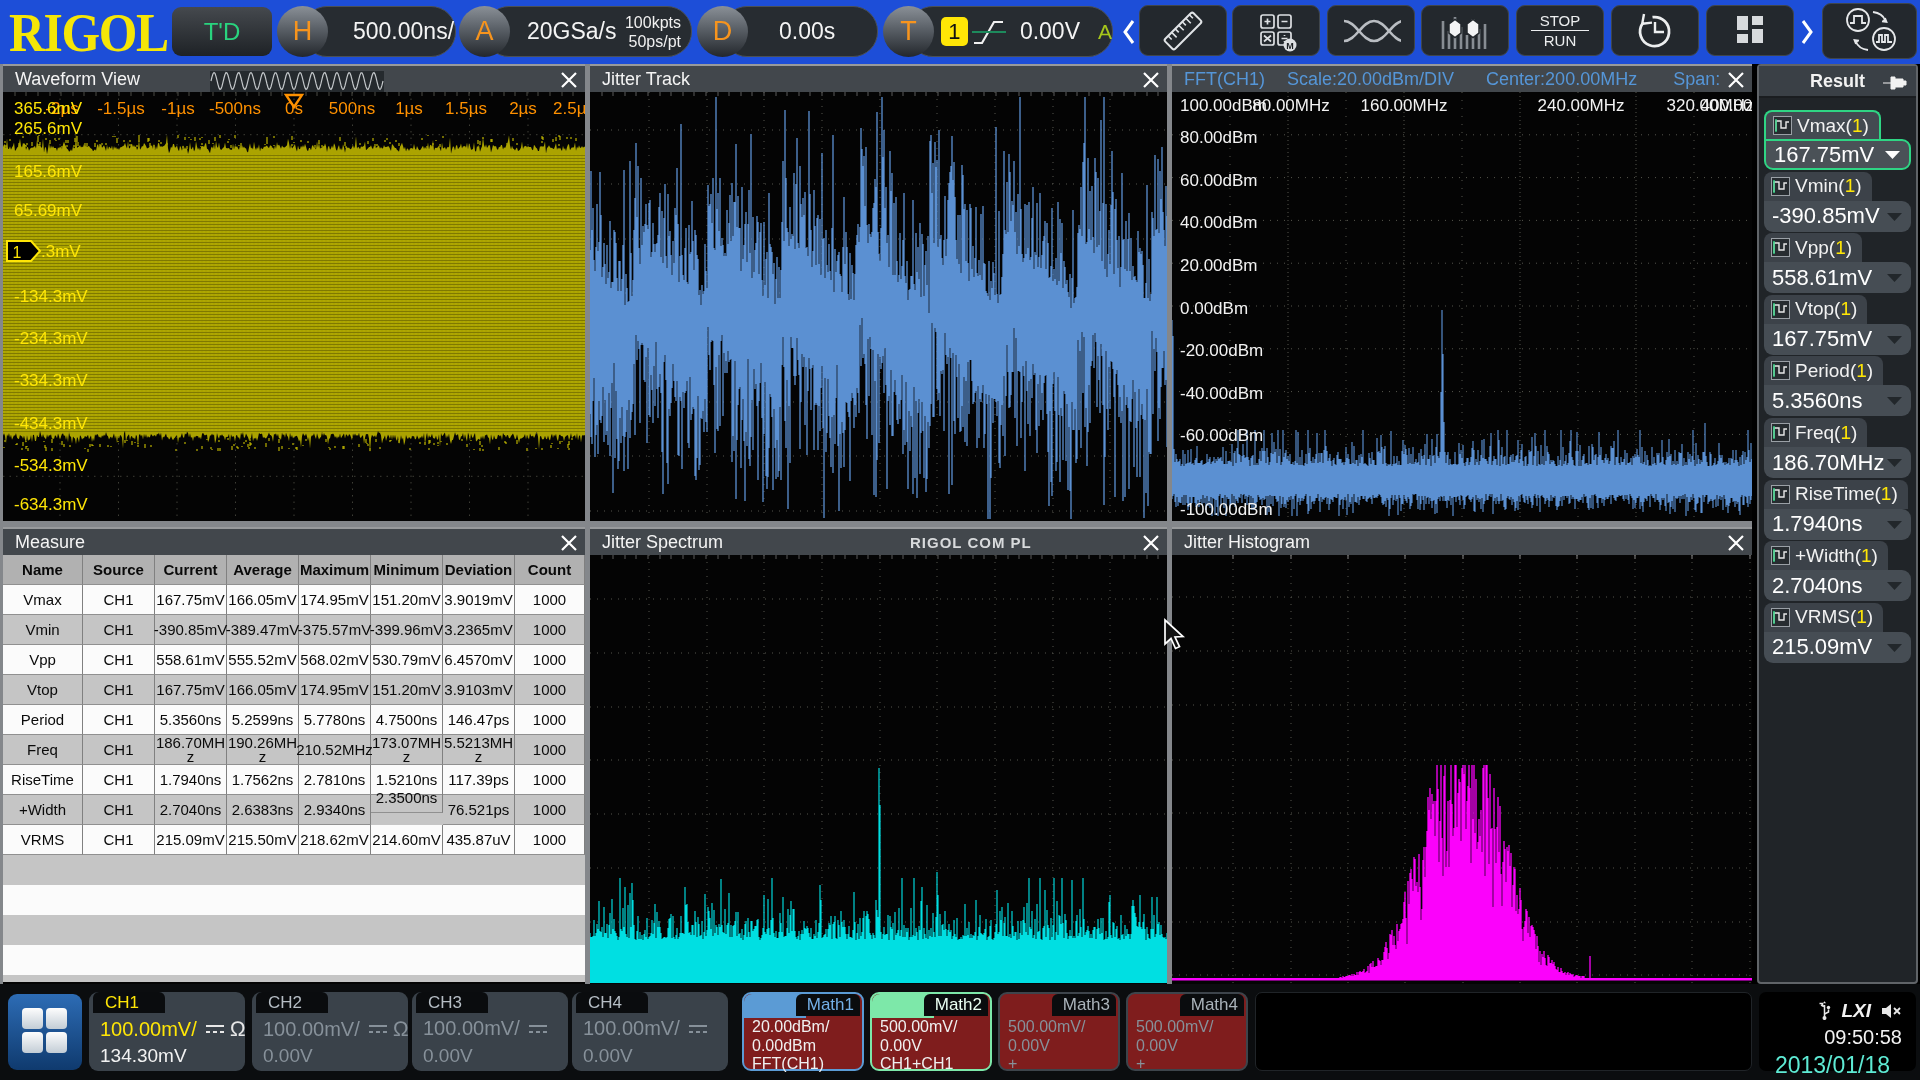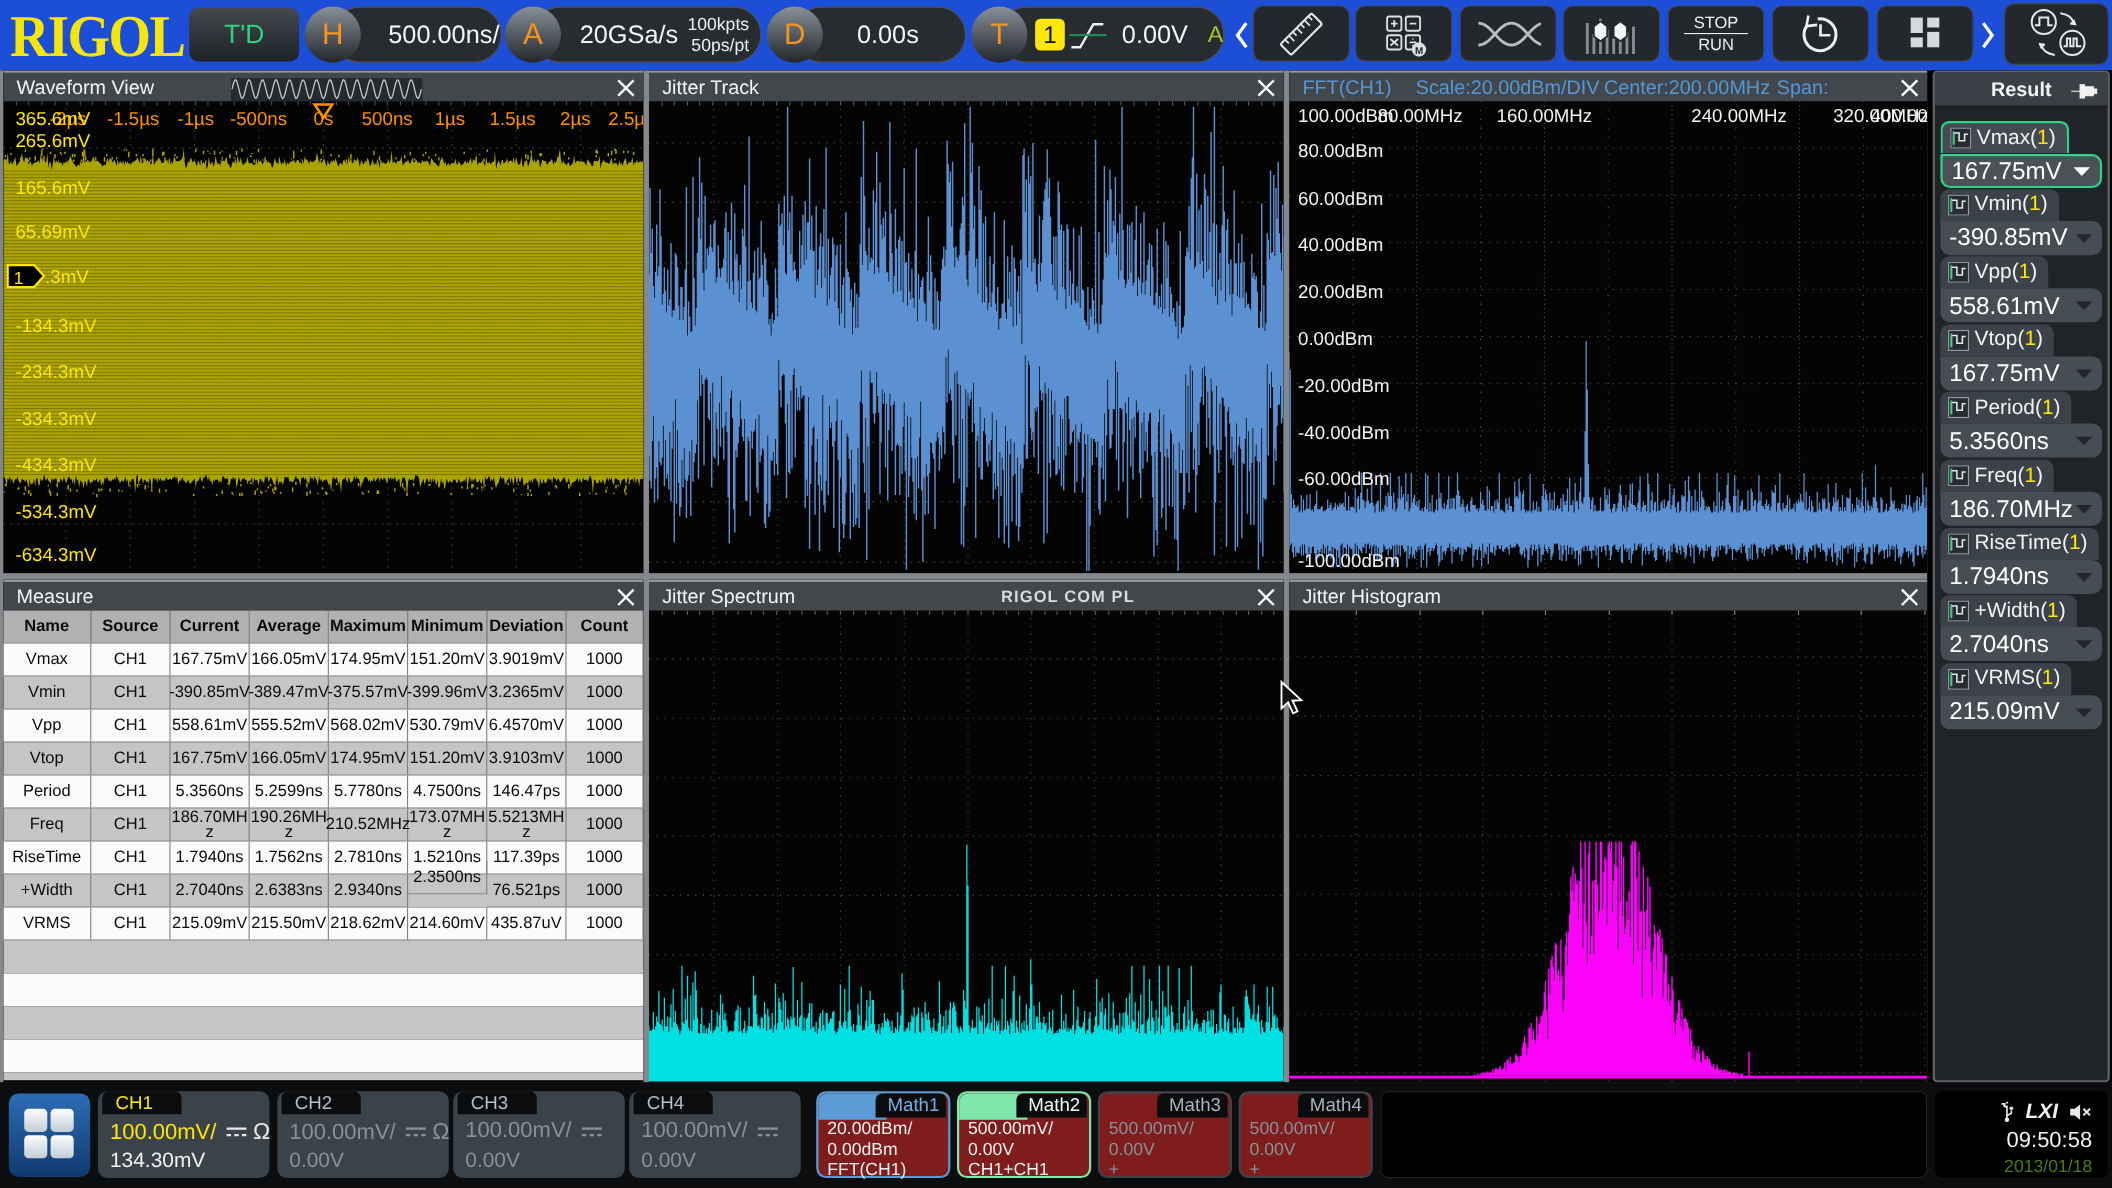--- a/index.html
+++ b/index.html
@@ -253,21 +253,21 @@
         <line x1="0" y1="256" x2="577" y2="256" stroke="#55554d" stroke-dasharray="1,6"></line>
         <line x1="0" y1="310" x2="577" y2="310" stroke="#55554d" stroke-dasharray="1,6"></line>
         <line x1="0" y1="364" x2="577" y2="364" stroke="#55554d" stroke-dasharray="1,6"></line>
         <line x1="0" y1="419" x2="577" y2="419" stroke="#55554d" stroke-dasharray="1,6"></line>
 <path d="M12,0V4M23,0V4M35,0V4M46,0V4M58,0V4M70,0V4M81,0V4M93,0V4M104,0V4M116,0V4M128,0V4M139,0V4M151,0V4M162,0V4M174,0V4M186,0V4M197,0V4M209,0V4M220,0V4M232,0V4M244,0V4M255,0V4M267,0V4M278,0V4M290,0V4M302,0V4M313,0V4M325,0V4M336,0V4M348,0V4M360,0V4M371,0V4M383,0V4M394,0V4M406,0V4M418,0V4M429,0V4M441,0V4M452,0V4M464,0V4M476,0V4M487,0V4M499,0V4M510,0V4M522,0V4M534,0V4M545,0V4M557,0V4M568,0V4" stroke="#5a5a5a" stroke-width="1"></path>
 <path d="M0,158V322M1,79V345M2,138V352M3,116V309M4,168V286M5,179V365M6,155V343M7,112V333M8,159V362M9,150V309M10,80V328M11,123V331M12,185V324M13,175V295M14,151V350M15,172V308M16,192V343M17,153V339M18,186V353M19,180V301M20,129V364M21,196V316M22,190V291M23,190V401M24,138V271M25,140V366M26,151V299M27,186V347M28,199V377M29,169V369M30,169V326M31,199V351M32,187V315M33,153V344M34,78V379M35,213V345M36,182V340M37,196V318M38,210V377M39,209V308M40,69V346M41,161V328M42,204V320M43,188V312M44,138V272M45,106V343M46,51V243M47,125V268M48,74V249M49,156V257M50,172V331M51,86V253M52,153V251M53,134V253M54,140V288M55,132V290M56,112V265M57,133V351M58,137V256M59,111V323M60,108V325M61,165V283M62,160V298M63,131V331M64,152V274M65,160V314M66,152V250M67,151V297M68,143V326M69,115V295M70,101V282M71,165V301M72,119V360M73,171V402M74,126V270M75,92V263M76,164V288M77,176V371M78,102V392M79,144V317M80,139V324M81,163V311M82,183V296M83,149V272M84,171V289M85,116V305M86,123V309M87,76V289M88,132V363M89,190V364M90,164V305M91,32V309M92,163V377M93,183V300M94,188V316M95,156V301M96,136V299M97,190V289M98,192V351M99,133V356M100,162V285M101,160V328M102,109V322M103,149V315M104,178V317M105,138V384M106,143V388M107,163V366M108,167V304M109,203V378M110,198V373M111,213V326M112,193V327M113,202V319M114,199V340M115,152V307M116,179V330M117,196V340M118,93V235M119,114V263M120,112V278M121,102V250M122,131V248M123,86V249M124,156V293M125,158V361M126,5V275M127,117V337M128,101V339M129,139V263M130,86V334M131,154V249M132,146V243M133,153V324M134,164V261M135,161V281M136,164V269M137,118V281M138,152V259M139,131V270M140,103V268M141,149V267M142,91V370M143,144V344M144,110V359M145,110V269M146,52V407M147,135V348M148,104V313M149,136V297M150,136V295M151,179V376M152,95V328M153,167V307M154,153V349M155,132V409M156,120V340M157,170V354M158,132V267M159,98V367M160,161V374M161,42V345M162,186V308M163,125V358M164,180V277M165,158V297M166,151V292M167,124V314M168,130V388M169,182V309M170,140V291M171,131V271M172,188V326M173,204V410M174,130V342M175,193V290M176,167V384M177,160V397M178,206V385M179,101V356M180,152V302M181,155V305M182,160V325M183,182V398M184,171V317M185,212V356M186,187V387M187,165V348M188,206V385M189,175V379M190,206V315M191,178V388M192,130V273M193,69V245M194,149V275M195,18V329M196,86V356M197,136V288M198,140V417M199,154V314M200,115V371M201,147V245M202,142V256M203,144V256M204,81V284M205,157V293M206,92V284M207,46V246M208,151V268M209,156V283M210,74V357M211,112V310M212,125V262M213,106V275M214,123V265M215,100V333M216,156V275M217,155V363M218,164V299M219,19V266M220,102V277M221,138V318M222,175V276M223,159V273M224,98V358M225,134V313M226,173V311M227,126V313M228,123V358M229,172V314M230,127V339M231,183V296M232,61V274M233,147V336M234,146V426M235,186V286M236,138V360M237,173V341M238,180V287M239,152V324M240,179V346M241,188V375M242,136V325M243,43V381M244,200V323M245,157V352M246,180V306M247,169V273M248,163V354M249,160V419M250,182V342M251,184V376M252,200V330M253,155V341M254,105V375M255,172V338M256,140V310M257,155V311M258,202V320M259,208V325M260,161V389M261,207V309M262,173V301M263,181V306M264,208V336M265,182V313M266,153V325M267,143V296M268,132V301M269,150V321M270,135V233M271,36V274M272,57V226M273,74V266M274,64V262M275,114V272M276,55V313M277,133V347M278,151V247M279,132V304M280,142V245M281,145V257M282,140V343M283,116V258M284,111V403M285,87V289M286,95V405M287,20V368M288,140V262M289,162V351M290,169V265M291,136V277M292,5V271M293,65V264M294,38V301M295,116V256M296,95V293M297,151V397M298,143V309M299,175V304M300,59V333M301,99V278M302,81V344M303,183V344M304,111V300M305,183V288M306,105V303M307,169V328M308,190V332M309,183V312M310,141V327M311,187V308M312,174V283M313,148V362M314,101V338M315,184V353M316,191V290M317,169V350M318,208V397M319,198V319M320,197V359M321,184V324M322,184V335M323,108V402M324,192V295M325,198V386M326,141V309M327,180V406M328,155V321M329,187V307M330,131V382M331,205V341M332,142V310M333,152V339M334,204V386M335,173V324M336,159V400M337,193V387M338,144V330M339,221V356M340,49V334M341,43V312M342,101V231M343,71V325M344,151V325M345,50V236M346,75V240M347,68V297M348,155V308M349,38V301M350,147V324M351,143V279M352,166V282M353,173V278M354,148V339M355,104V241M356,164V263M357,147V272M358,108V265M359,91V402M360,80V256M361,74V266M362,44V393M363,88V261M364,70V329M365,105V342M366,148V263M367,167V285M368,123V326M369,172V272M370,123V340M371,181V339M372,73V314M373,83V335M374,117V285M375,112V350M376,169V289M377,118V354M378,171V270M379,189V322M380,112V268M381,116V268M382,177V289M383,154V312M384,185V310M385,166V301M386,115V299M387,181V356M388,184V294M389,168V346M390,183V307M391,122V310M392,188V301M393,114V293M394,171V356M395,172V342M396,199V302M397,201V312M398,204V427M399,169V303M400,208V427M401,189V386M402,196V306M403,170V331M404,181V307M405,203V307M406,35V310M407,202V324M408,211V309M409,119V371M410,203V376M411,202V333M412,185V313M413,162V344M414,59V284M415,138V364M416,142V304M417,90V253M418,140V280M419,62V316M420,80V315M421,129V303M422,109V280M423,113V280M424,69V236M425,140V326M426,120V246M427,162V354M428,102V279M429,154V279M430,5V280M431,117V346M432,162V310M433,170V274M434,166V284M435,112V379M436,162V269M437,113V299M438,156V332M439,110V289M440,168V344M441,165V287M442,126V306M443,95V272M444,177V283M445,160V281M446,163V338M447,111V361M448,175V292M449,165V334M450,101V283M451,176V318M452,163V301M453,149V328M454,144V291M455,129V284M456,177V283M457,131V322M458,151V360M459,186V414M460,185V319M461,174V390M462,116V404M463,189V292M464,177V280M465,187V319M466,166V379M467,193V370M468,110V285M469,189V323M470,127V390M471,161V316M472,131V324M473,196V368M474,169V299M475,175V302M476,192V369M477,188V312M478,200V398M479,205V335M480,182V399M481,216V427M482,186V310M483,118V338M484,211V338M485,206V317M486,205V371M487,195V367M488,141V248M489,133V338M490,137V259M491,95V356M492,144V240M493,70V301M494,51V245M495,5V335M496,152V316M497,150V374M498,66V340M499,137V293M500,99V331M501,148V274M502,94V269M503,145V243M504,161V276M505,66V241M506,80V250M507,155V315M508,86V264M509,153V288M510,119V321M511,28V252M512,169V264M513,111V313M514,5V413M515,177V365M516,112V259M517,185V317M518,162V338M519,138V275M520,172V317M521,113V269M522,59V270M523,100V277M524,182V305M525,117V405M526,107V282M527,148V278M528,176V293M529,144V325M530,195V305M531,175V331M532,81V319M533,148V409M534,147V293M535,177V405M536,129V313M537,179V305M538,147V316M539,121V397M540,179V329M541,146V330M542,188V307M543,174V288M544,185V375M545,184V300M546,188V336M547,190V385M548,139V329M549,160V297M550,156V385M551,162V323M552,159V312M553,173V327M554,206V426M555,206V328M556,191V401M557,93V297M558,206V414M559,167V360M560,209V362M561,202V362M562,120V239M563,126V322M564,144V257M565,63V279M566,138V246M567,137V260M568,67V349M569,141V316M570,79V327M571,107V295M572,55V276M573,120V276M574,138V259M575,154V293M576,94V288M577,124V355" stroke="#5b90d2" stroke-width="1.3" fill="none"></path>
 </svg>
 </div>
 
 <div class="pane" style="left:1172px;top:64px;width:580px;height:457px">
-  <div class="ptitle" style="color:#5596d8">FFT(CH1)<span style="margin-left:22px">Scale:20.00dBm/DIV</span><span style="margin-left:4px">Center:200.00MHz</span><span style="margin-left:6px">Span:</span><div class="pclose"><svg width="20" height="20" viewBox="0 0 20 20">
+  <div class="ptitle" style="color:#5596d8">FFT(CH1)<span style="margin-left:22px">Scale:20.00dBm/DIV</span><span style="margin-left:32px">Center:200.00MHz</span><span style="margin-left:36px">Span:</span><div class="pclose"><svg width="20" height="20" viewBox="0 0 20 20">
             <path d="M3,3 L17,17 M17,3 L3,17" stroke="#fff" stroke-width="2.2"></path>
           </svg></div></div>
   <svg width="580" height="427" style="position:absolute;left:0;top:28px">
 <line x1="116" y1="0" x2="116" y2="427" stroke="#55554d" stroke-dasharray="1,3"></line>
         <line x1="232" y1="0" x2="232" y2="427" stroke="#55554d" stroke-dasharray="1,3"></line>
         <line x1="348" y1="0" x2="348" y2="427" stroke="#55554d" stroke-dasharray="1,3"></line>
         <line x1="464" y1="0" x2="464" y2="427" stroke="#55554d" stroke-dasharray="1,3"></line>
         <line x1="0" y1="42.8" x2="580" y2="42.8" stroke="#55554d" stroke-dasharray="1,6"></line>
         <line x1="0" y1="85.6" x2="580" y2="85.6" stroke="#55554d" stroke-dasharray="1,6"></line>
         <line x1="0" y1="128.4" x2="580" y2="128.4" stroke="#55554d" stroke-dasharray="1,6"></line>
@@ -697,18 +697,18 @@
               <path d="M6,2.2 l1.5,-2 1.5,2 z" fill="#e8e8e8" stroke="none"></path>
             </g>
           </svg>
 <span style="font-size:19px;font-weight:bold;font-style:italic;color:#f2f2f2;letter-spacing:0px">LXI</span>
 <svg width="22" height="20" viewBox="0 0 22 20">
             <path d="M2,7 h4 l5,-4 v14 l-5,-4 h-4 z" fill="#e8e8e8"></path>
             <path d="M14,7 l6,6 M20,7 l-6,6" stroke="#e8e8e8" stroke-width="1.8"></path>
           </svg>
 </div>
 <div style="position:absolute;right:14px;top:34px;font-size:20px;color:#f2f2f2">09:50:58</div>
-<div style="position:absolute;right:14px;top:60px;font-size:16px;color:#4d7c0f">2013/01/18</div>
+<div style="position:absolute;right:26px;top:60px;font-size:23px;color:#5eead4">2013/01/18</div>
 </div>
 </div>
 <svg width="26" height="34" style="position:absolute;left:1163px;top:618px;z-index:50">
       <path d="M2,2 L2,26 L8,20.5 L12.5,30.5 L16.5,28.7 L12,19 L20,18.5 Z" fill="#111" stroke="#fff" stroke-width="1.7"></path>
     </svg>
 </div>
 </body></html>

